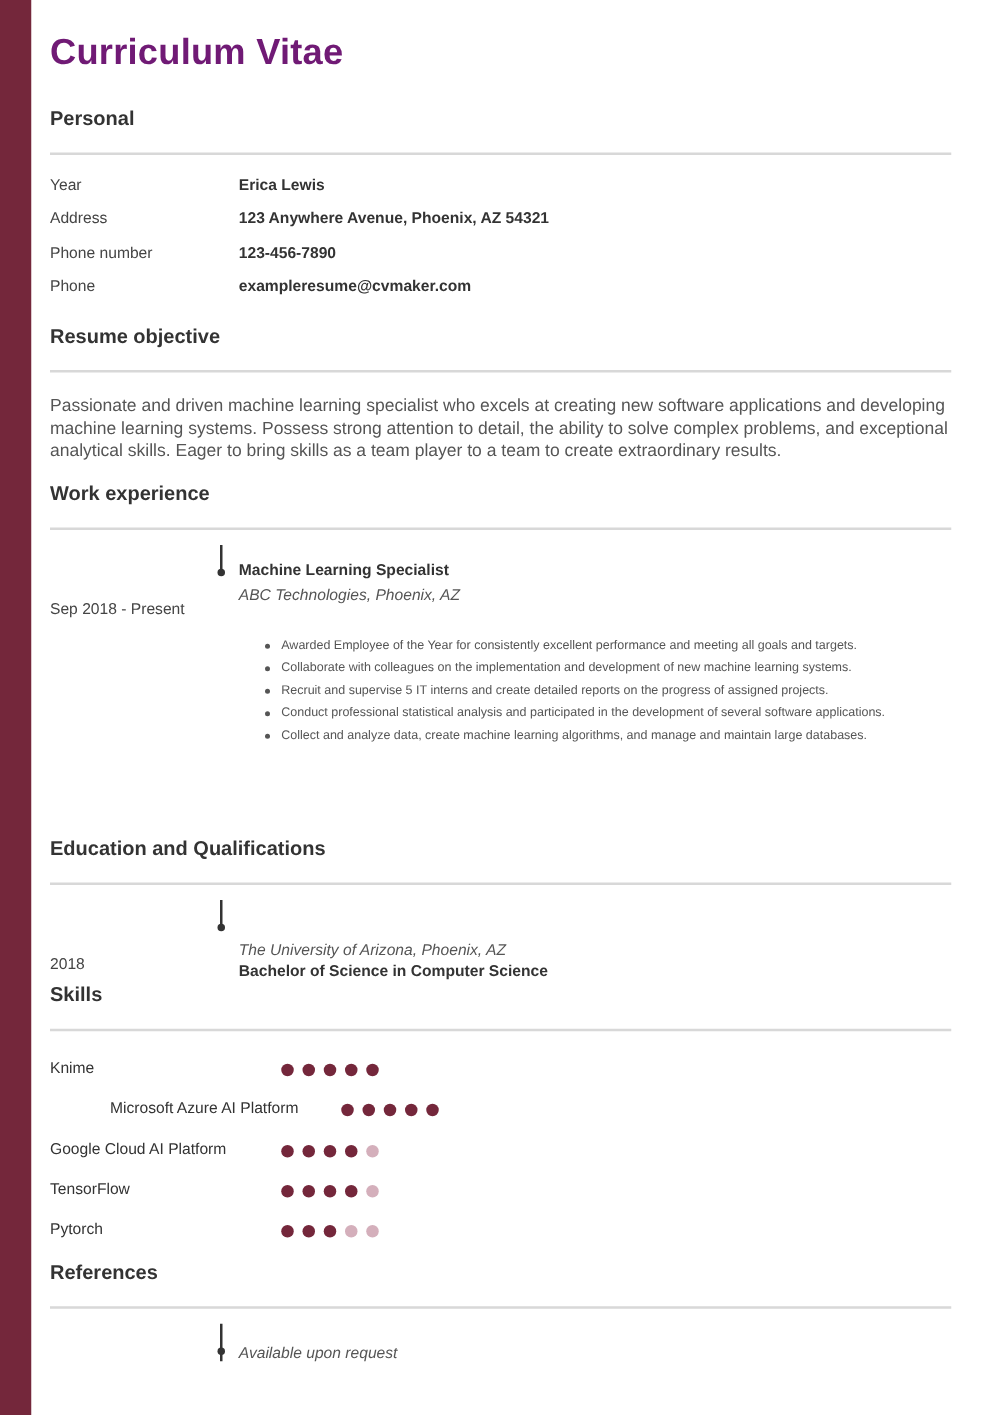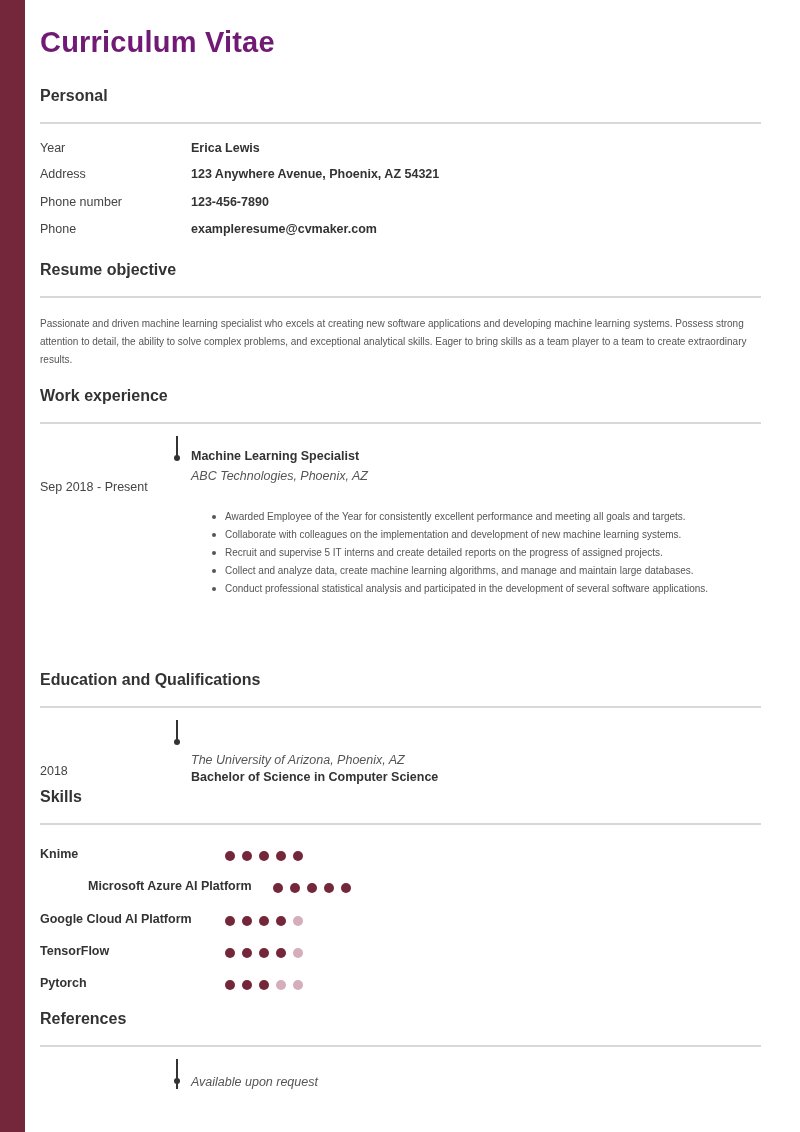--- a/index.html
+++ b/index.html
@@ -9,32 +9,32 @@
       font-family: "Liberation Sans", "DejaVu Sans", sans-serif;
     }
     .sidebar { position: absolute; left: 0; top: 0; width: 25px; height: 1132px; background: #74273b; }
     .page { position: absolute; left: 40px; top: 0; width: 721px; }
     .title { position: absolute; top: 26px; left: 0; font-size: 29px; font-weight: bold; color: #701a75; letter-spacing: 0.2px; margin: 0; }
     .section-title { position: absolute; left: 0; font-size: 16px; font-weight: bold; color: #333; margin: 0; }
     .rule { position: absolute; left: 0; width: 721px; height: 2px; background: #d8d8d8; }
     .row { position: absolute; left: 0; font-size: 12.5px; }
     .label { position: absolute; left: 0; color: #444; white-space: nowrap; }
     .value { position: absolute; left: 151px; font-weight: bold; color: #333; white-space: nowrap; }
-    .para { position: absolute; left: 0; width: 724px; font-size: 10px; line-height: 18px; color: #555; margin: 0; }
+    .para { position: absolute; left: 0; width: 724px; font-size: 14px; line-height: 18px; color: #555; margin: 0; }
     .date { position: absolute; left: 0; font-size: 12.5px; color: #444; white-space: nowrap; margin-top: 28px; }
     .marker { position: absolute; left: 134px; width: 6px; }
     .marker .line { position: absolute; left: 2px; top: 0; width: 1.5px; background: #333; }
     .marker .dot { position: absolute; left: 0; width: 6px; height: 6px; border-radius: 50%; background: #333; }
     .entry-title { position: absolute; left: 151px; font-size: 12.5px; font-weight: bold; color: #333; white-space: nowrap; }
     .entry-sub { position: absolute; left: 151px; font-size: 12.5px; font-style: italic; color: #555; white-space: nowrap; }
     ul.bullets { position: absolute; left: 151px; width: 570px; margin: 18px; padding: 0; list-style: none; font-size: 10px; line-height: 18px; color: #555; }
     ul.bullets li { position: relative; padding-left: 16px; }
     ul.bullets li::before { content: ""; position: absolute; left: 3px; top: 7px; width: 4px; height: 4px; border-radius: 50%; background: #555; }
     .skill { position: absolute; left: 0; width: 300px; height: 18px; }
-    .skill-name { position: absolute; left: 0; top: 0; font-size: 12.5px; font-weight: bold; color: #333; white-space: nowrap; }
+    .skill-name { position: absolute; left: 0; top: 0; font-size: 12.5px; font-weight: normal; color: #333; white-space: nowrap; }
     .dots { position: absolute; left: 185px; top: 4px; display: flex; gap: 7px; }
     .skill-dot { width: 10px; height: 10px; border-radius: 50%; }
   </style>
 </head>
 <body>
 
 <div class="sidebar"></div>
 
 <div class="page">
   <h1 class="title">Curriculum Vitae</h1>
@@ -68,22 +68,22 @@
   <div class="marker" style="top:436px;height:26px">
     <div class="line" style="height:22px"></div>
     <div class="dot" style="top:19px"></div>
   </div>
   <div class="entry-title" style="top:449px">Machine Learning Specialist</div>
   <div class="entry-sub" style="top:469px">ABC Technologies, Phoenix, AZ</div>
   <ul class="bullets" style="top:490px">
     <li>Awarded Employee of the Year for consistently excellent performance and meeting all goals and targets.</li>
     <li>Collaborate with colleagues on the implementation and development of new machine learning systems.</li>
     <li>Recruit and supervise 5 IT interns and create detailed reports on the progress of assigned projects.</li>
+    <li>Conduct professional statistical analysis and participated in the development of several software applications.</li>
     <li>Collect and analyze data, create machine learning algorithms, and manage and maintain large databases.</li>
-    <li>Conduct professional statistical analysis and participated in the development of several software applications.</li>
   </ul>
 
   <h2 class="section-title" style="top:671px">Education and Qualifications</h2>
   <div class="rule" style="top:706px"></div>
   <div class="date" style="top:736px">2018</div>
   <div class="marker" style="top:720px;height:26px">
     <div class="line" style="height:22px"></div>
     <div class="dot" style="top:19px"></div>
   </div>
   <div class="entry-title" style="top:770px">Bachelor of Science in Computer Science</div>

